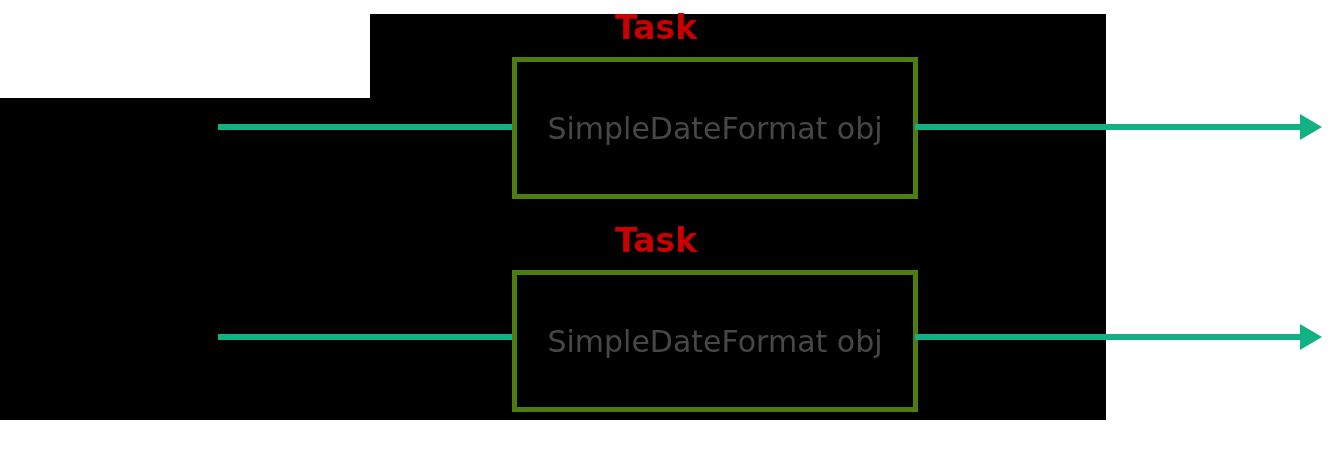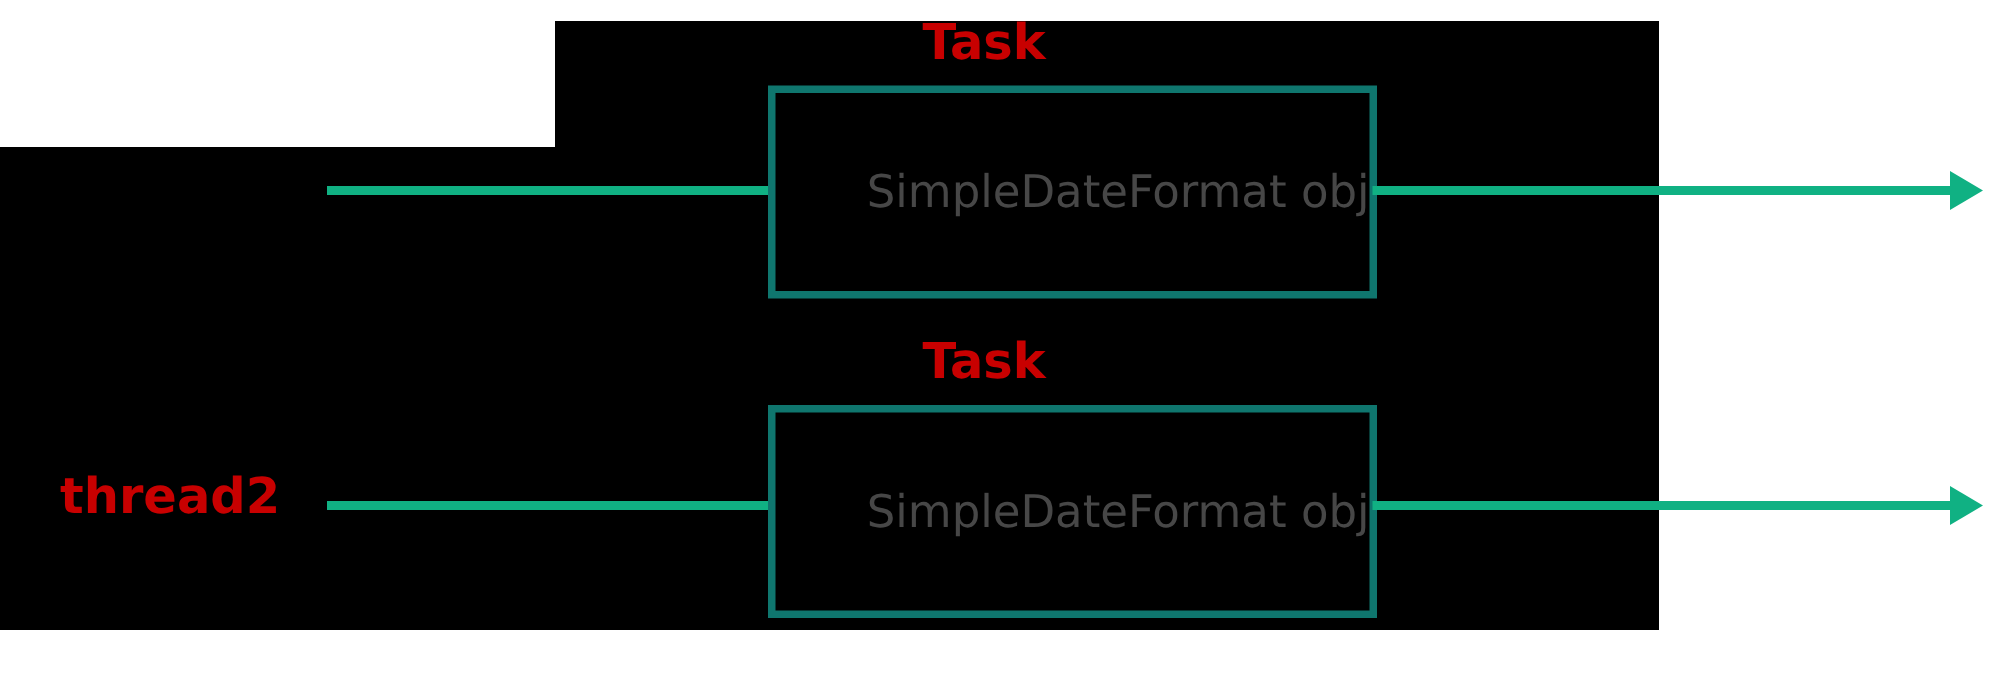--- a/index.html
+++ b/index.html
@@ -33,26 +33,26 @@
     width: 0;
     height: 0;
     border-top: 13px solid transparent;
     border-bottom: 13px solid transparent;
     border-left: 22px solid #10b183;
   }
 
   
   .task-box {
     position: absolute;
-    border: 5px solid #0f766e;
+    border: 5px solid #4d7c0f;
     background: transparent;
     box-sizing: border-box;
     display: flex;
     align-items: center;
-    justify-content: flex-end;
+    justify-content: center;
   }
   .task-box-label {
     color: #474747;
     font-size: 30px;
     font-family: "DejaVu Sans", sans-serif;
     letter-spacing: 0px;
     white-space: nowrap;
   }
 
   
@@ -89,21 +89,20 @@
 
   <div class="task-caption" style="left:615px; top:8px; width:200px;">Task</div>
 
   <div class="task-box" style="left:512px; top:57px; width:406px; height:142px;">
     <span class="task-box-label">SimpleDateFormat obj</span>
   </div>
 
   <div class="tl-line" style="left:915px; top:124px; width:390px;"></div>
   <div class="arrow-head" style="left:1300px; top:114px;"></div>
 
-  <div class="thread-label" style="left:40px; top:311px;">thread2</div>
 
   <div class="tl-line" style="left:218px; top:334px; width:298px;"></div>
 
   <div class="task-caption" style="left:615px; top:221px; width:200px;">Task</div>
 
   <div class="task-box" style="left:512px; top:270px; width:406px; height:142px;">
     <span class="task-box-label">SimpleDateFormat obj</span>
   </div>
 
   <div class="tl-line" style="left:915px; top:334px; width:390px;"></div>

